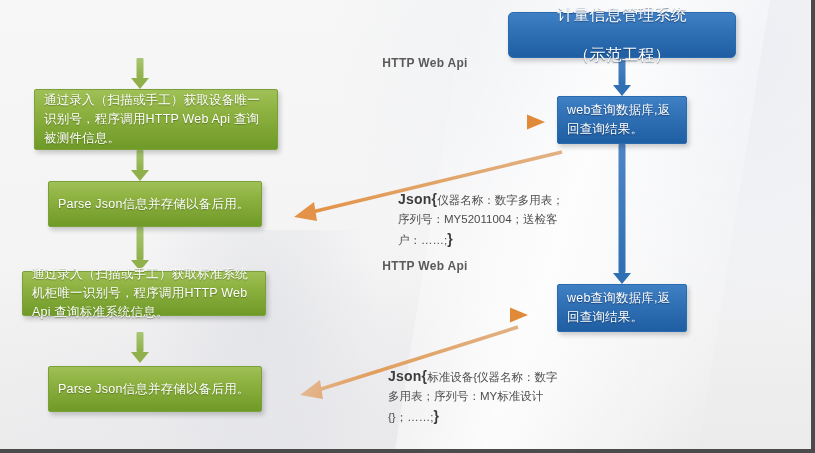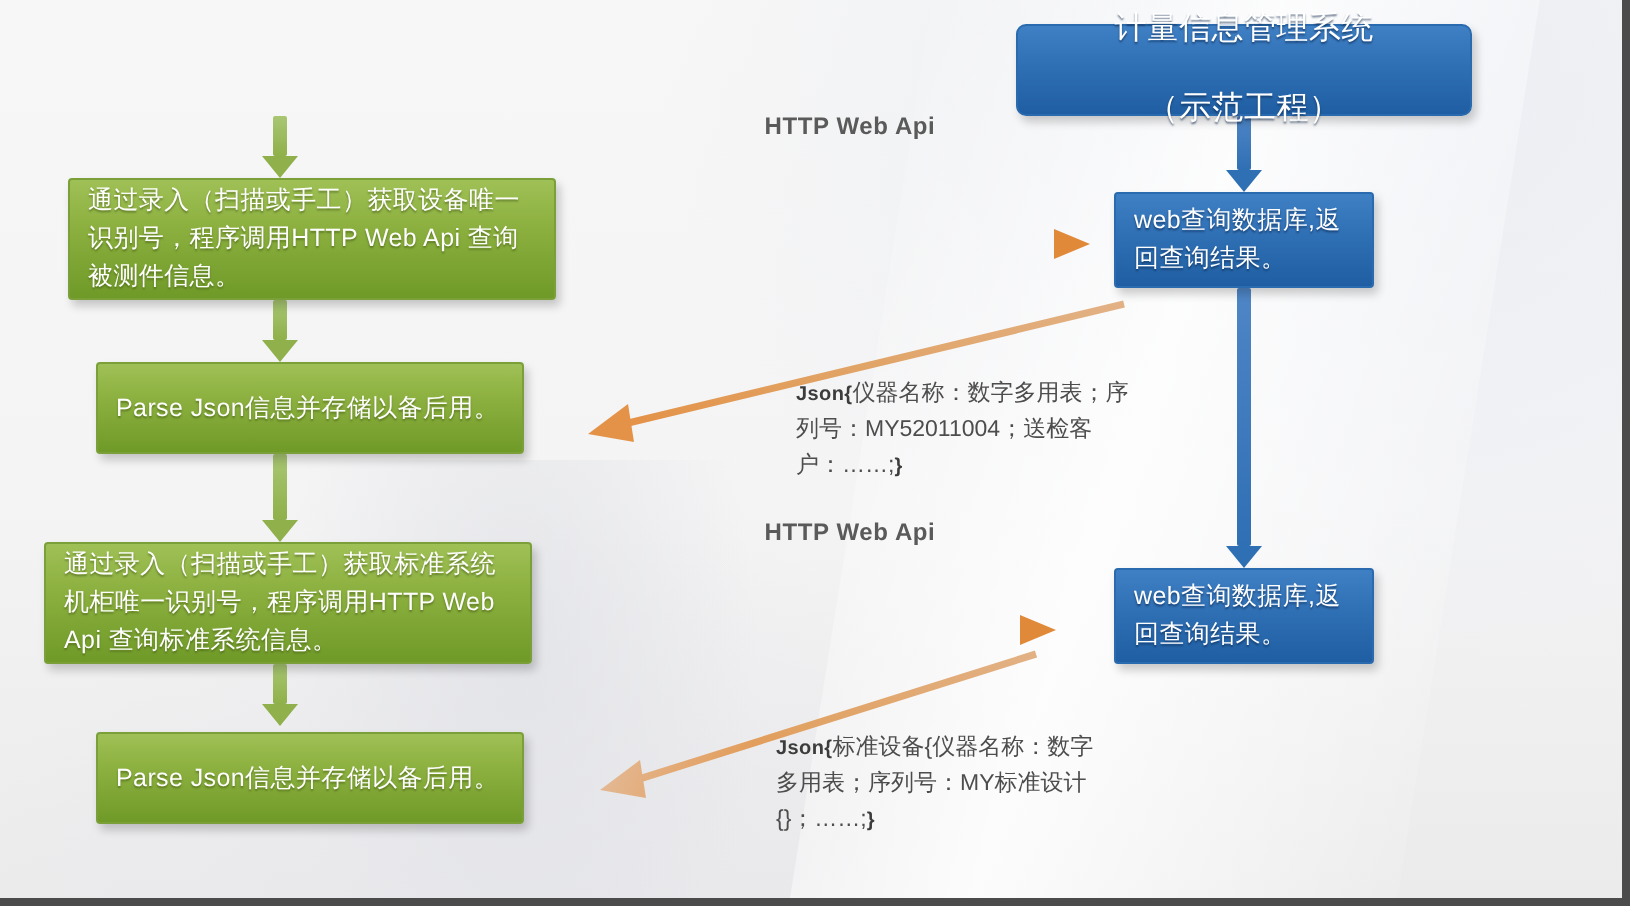--- a/index.html
+++ b/index.html
@@ -73,21 +73,21 @@
   
   .api-label{
     position:absolute;z-index:6;text-align:center;
     font-weight:bold;color:#5a5a5a;font-size:12px;line-height:1.45;
     letter-spacing:.3px;
   }
   .json-label{
     position:absolute;z-index:6;text-align:left;
     color:#4d4d4d;font-size:11.5px;line-height:1.55;
   }
-  .json-label b{font-size:10px;color:#3c3c3c;letter-spacing:.2px;}
+  .json-label b{font-size:14px;color:#3c3c3c;letter-spacing:.2px;}
 
   svg{position:absolute;left:0;top:0;overflow:visible;}
 </style>
 </head>
 <body>
 
 <div id="stage">
 
   <svg class="layer" width="815" height="453">
     <defs>
@@ -141,21 +141,21 @@
 
   <div class="box green green-flat body-box" style="left:48px;top:181px;width:214px;height:46px;">
     <span>Parse Json信息并存储以备后用。</span>
   </div>
 
   <div class="varrow vgreen" style="left:129px;top:227px;width:22px;height:44px;">
     <div class="shaft" style="height:33px;"></div>
       <div class="head"></div>
   </div>
 
-  <div class="box green green-flat body-box" style="left:22px;top:271px;width:244px;height:61px;">
+  <div class="box green green-flat body-box" style="left:22px;top:271px;width:244px;height:45px;">
     <span>通过录入（扫描或手工）获取标准系统机柜唯一识别号，程序调用HTTP Web Api 查询标准系统信息。</span>
   </div>
 
   <div class="varrow vgreen" style="left:129px;top:332px;width:22px;height:31px;">
     <div class="shaft" style="height:20px;"></div>
       <div class="head"></div>
   </div>
 
   <div class="box green green-flat body-box" style="left:48px;top:366px;width:214px;height:46px;">
     <span>Parse Json信息并存储以备后用。</span>

